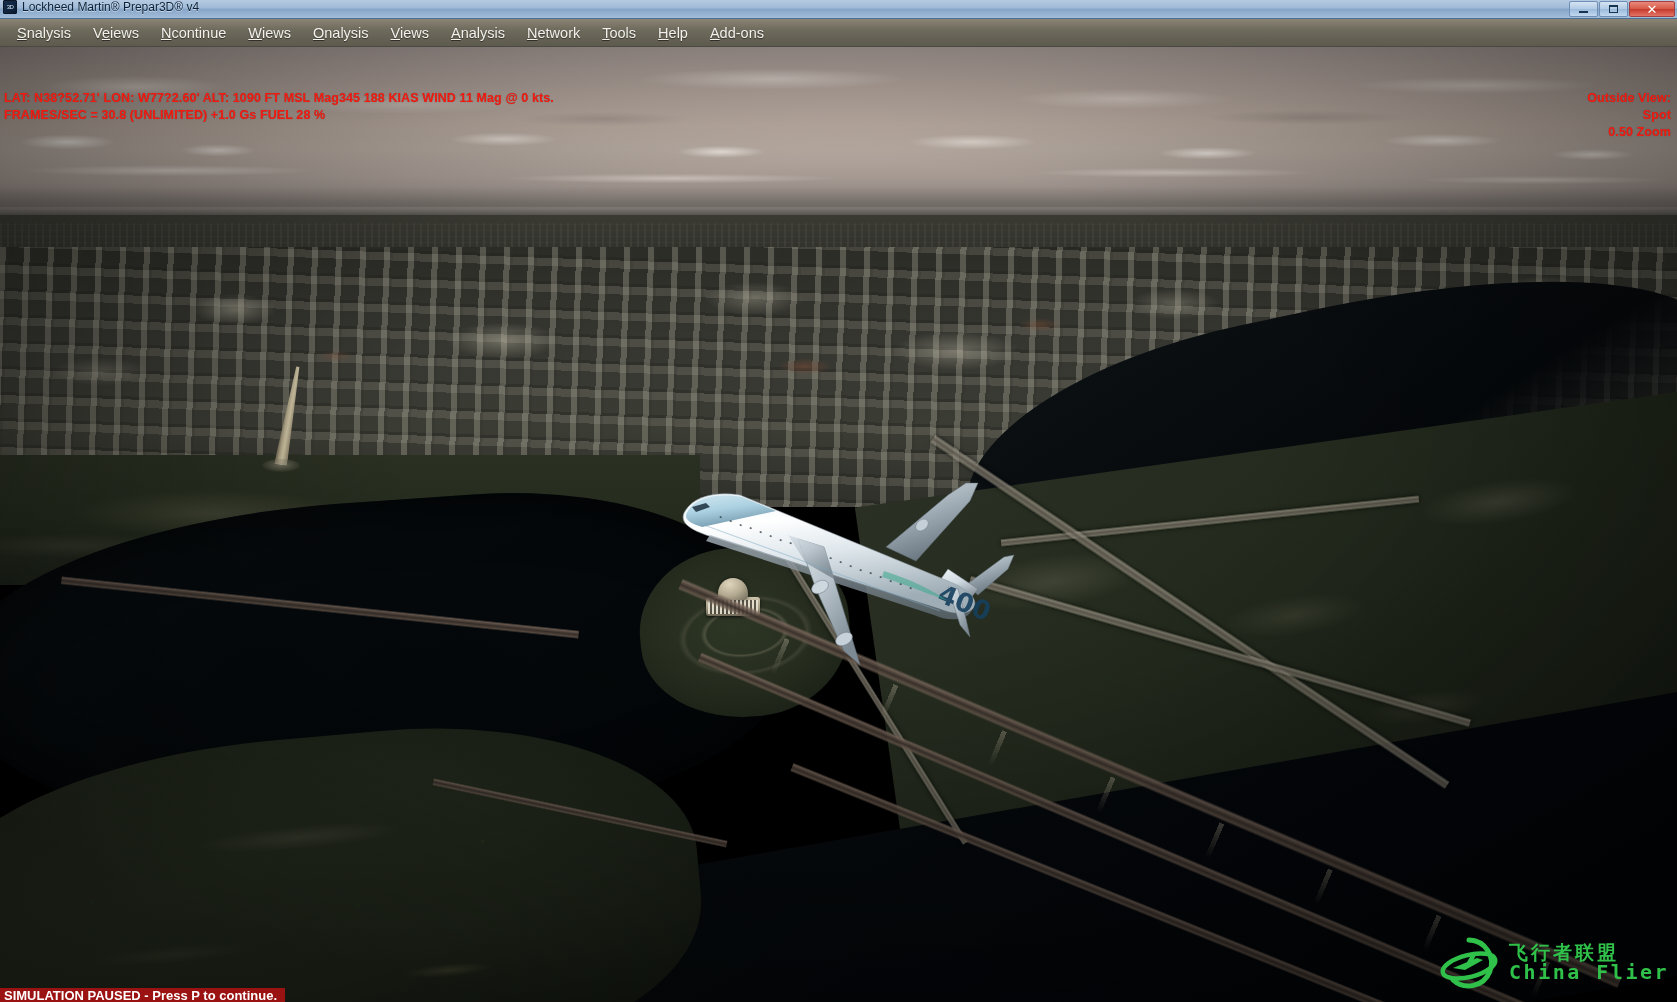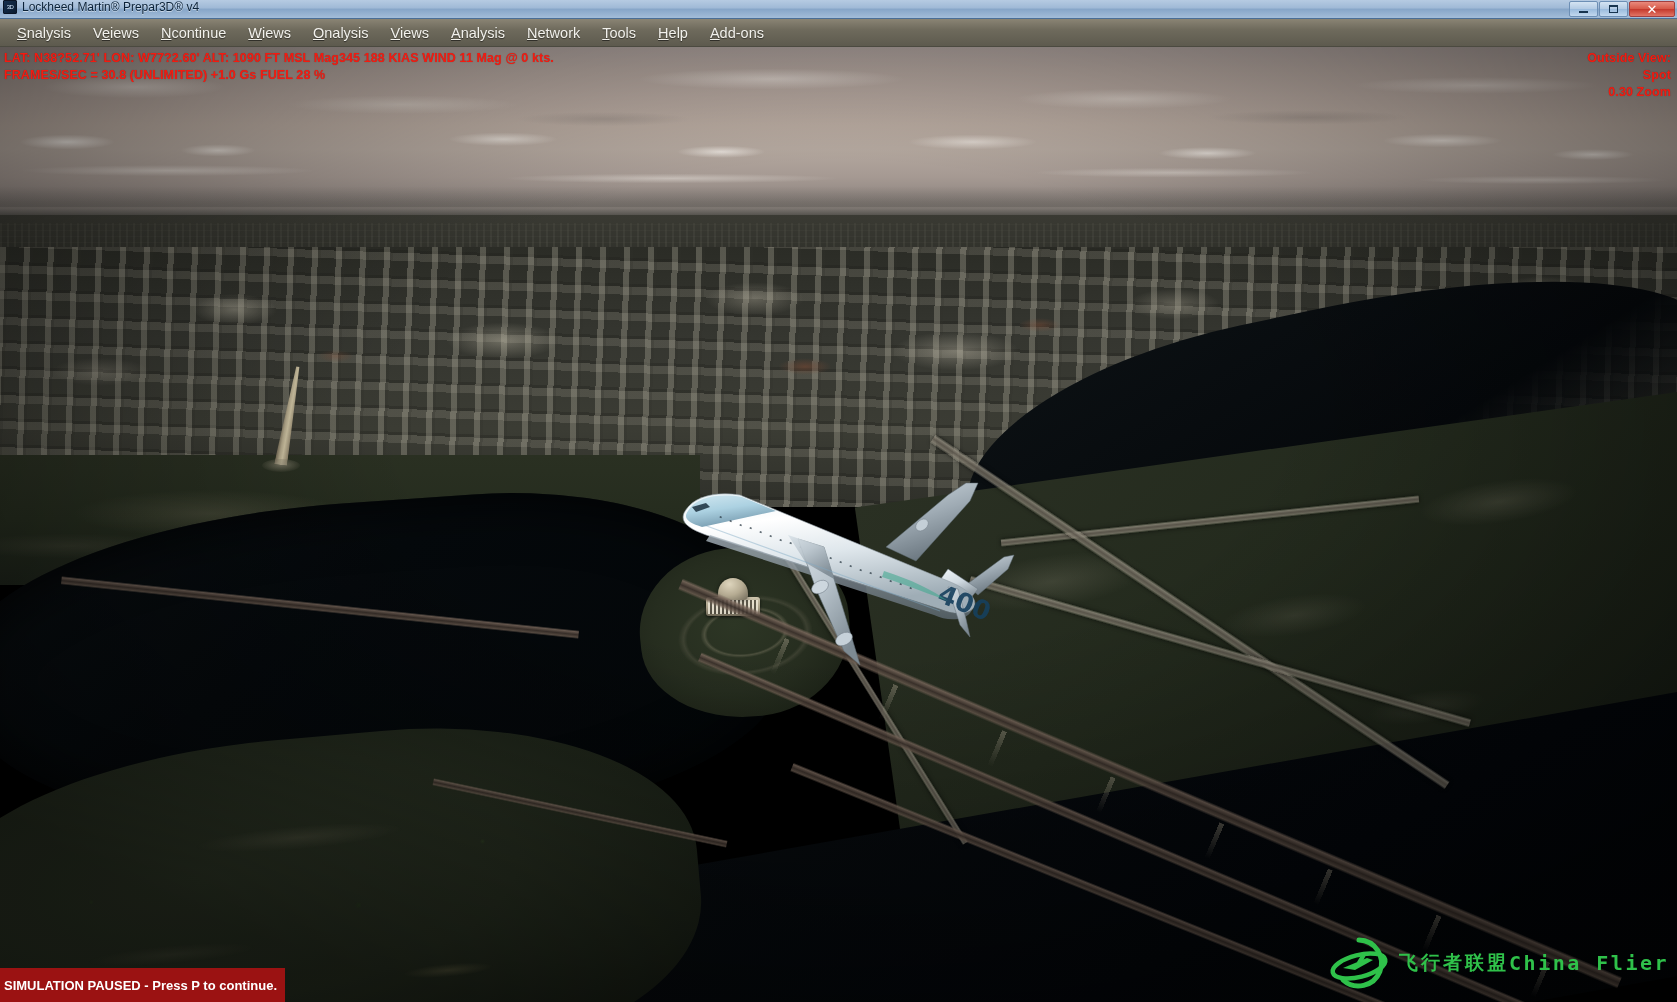--- a/index.html
+++ b/index.html
@@ -431,51 +431,52 @@
   }
   .hud-line {
     position: absolute;
     color: #f41a10;
     font-size: 12.5px;
     font-family: "Liberation Sans", sans-serif;
     font-weight: 700;
     white-space: nowrap;
     text-shadow: 0 0 1px rgba(0,0,0,0.35);
     letter-spacing: 0.1px;
+    margin-top: 40px;
   }
   .hud-l1 { left: 4px; top: 4px; }
   .hud-l2 { left: 4px; top: 21px; }
   .hud-r1 { right: 6px; top: 4px; }
   .hud-r2 { right: 6px; top: 21px; }
   .hud-r3 { right: 6px; top: 38px; }
 
   .paused-banner {
     position: absolute;
     left: 0; bottom: 0;
-    height: 34px;
+    height: 14px;
     background: #9b1212;
     color: #ffffff;
     font-size: 13px;
     font-weight: 700;
     padding: 0 8px 0 4px;
     display: flex; align-items: center;
     white-space: nowrap;
     z-index: 32;
   }
 
   
   .watermark {
     position: absolute;
     right: 8px; bottom: 10px;
     display: flex; align-items: center; gap: 8px;
     z-index: 31;
     pointer-events: none;
   }
   .wm-logo { width: 64px; height: 58px; flex: none; }
-  .wm-text { display: flex; flex-direction: row; line-height: 1.02; }
+  .wm-text { display: flex; flex-direction: column; line-height: 1.02; }
   .wm-cn {
     color: #2fc14a;
     font-size: 19px;
     font-weight: 700;
     letter-spacing: 3px;
     font-family: "DejaVu Sans", sans-serif;
   }
   .wm-en {
     color: #2fc14a;
     font-size: 20px;
@@ -667,21 +668,21 @@
 
         <path d="M56,86 L292,172" stroke="#7fa8c4" stroke-width="1.2" opacity="0.45" fill="none"></path>
       </svg>
     </div>
 
     <div class="hud">
       <div class="hud-line hud-l1">LAT: N38?52.71'  LON: W77?2.60'  ALT: 1090 FT  MSL   Mag345  188 KIAS  WIND 11 Mag @ 0 kts.</div>
       <div class="hud-line hud-l2">FRAMES/SEC = 30.8   (UNLIMITED)   +1.0 Gs   FUEL 28 %</div>
       <div class="hud-line hud-r1">Outside View:</div>
       <div class="hud-line hud-r2">Spot</div>
-      <div class="hud-line hud-r3">0.30 Zoom</div>
+      <div class="hud-line hud-r3">0.50 Zoom</div>
     </div>
 
     <div class="paused-banner">SIMULATION PAUSED - Press P to continue.</div>
 
     <div class="watermark">
       <svg class="wm-logo" viewBox="0 0 64 58">
         <path d="M32,6 A23,23 0 1,1 16,46" fill="none" stroke="#2fc14a" stroke-width="5" stroke-linecap="round"></path>
         <ellipse cx="32" cy="32" rx="27" ry="11" fill="none" stroke="#2fc14a" stroke-width="4.5" transform="rotate(-14 32 32)"></ellipse>
         <path d="M16,34 L40,24 L46,26 L28,36 Z" fill="#2fc14a"></path>
         <path d="M30,28 L36,18 L40,19 L35,29 Z" fill="#2fc14a"></path>

